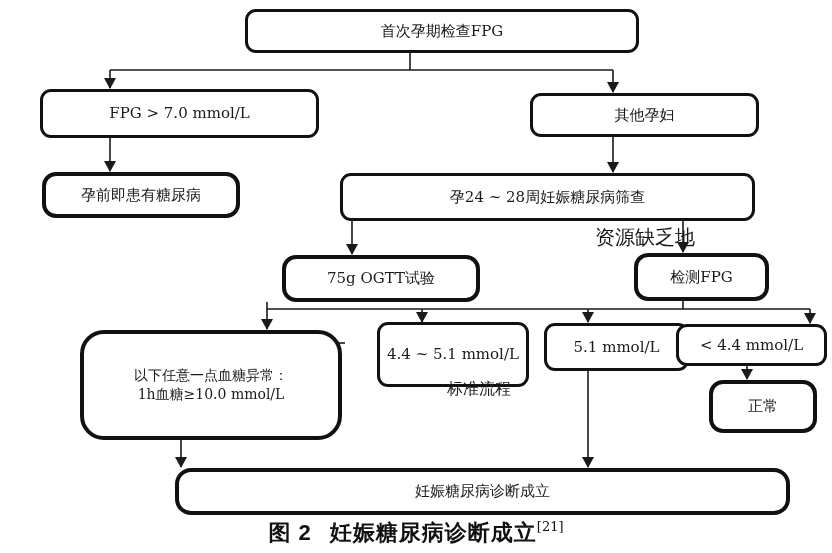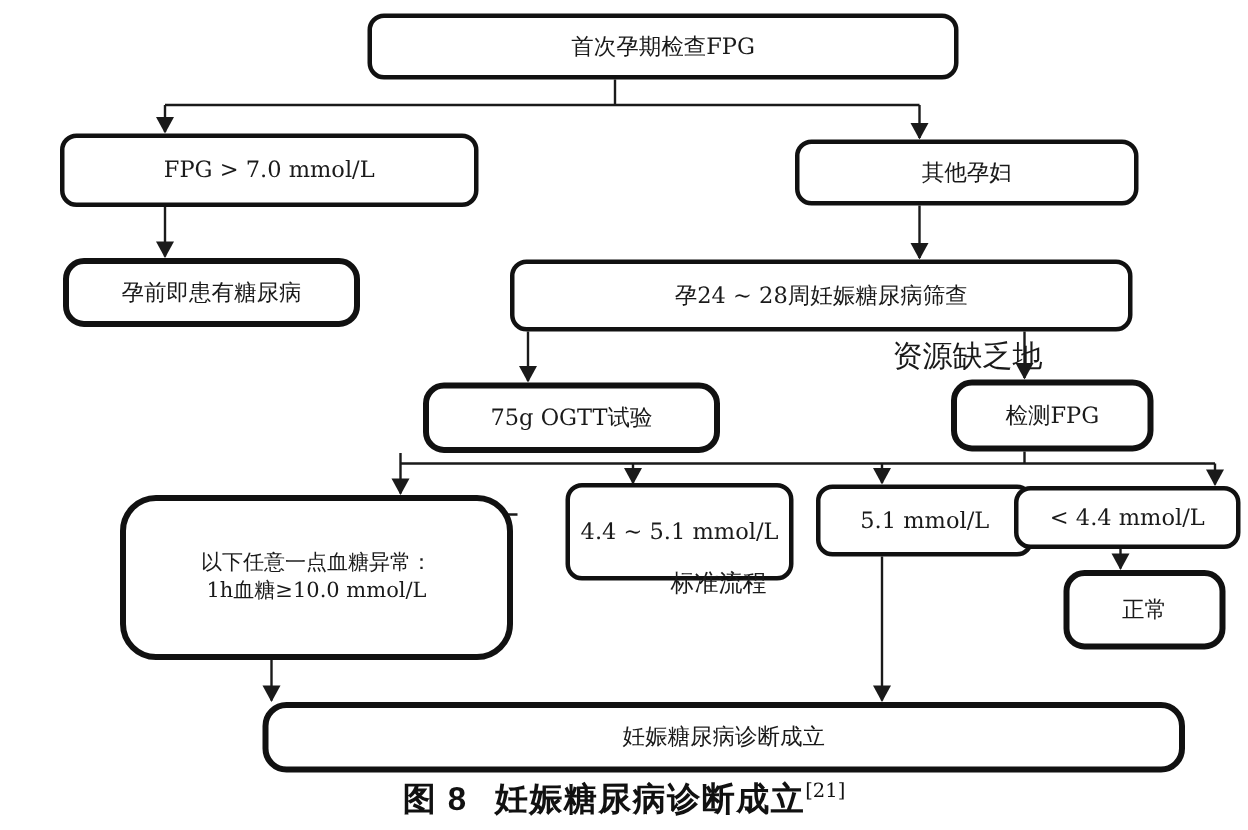--- a/index.html
+++ b/index.html
@@ -162,16 +162,16 @@
   <div class="node thick" style="left:143px;top:468px;width:615px;height:47px;border-radius:16px">
     <span>妊娠糖尿病诊断成立</span>
   </div>
 
   <div class="flow-label" style="left:595px;top:224px">资源缺乏地</div>
 
   <div class="flow-label" style="left:447px;top:379px;font-size:16px">标准流程</div>
 
 
   <div class="caption">
-    <span>图 8</span><span class="sp"></span><span>妊娠糖尿病诊断成立</span><sup>[21]</sup>
+    <span>图 2</span><span class="sp"></span><span>妊娠糖尿病诊断成立</span><sup>[21]</sup>
   </div>
 
 </div>
 
 </body></html>

